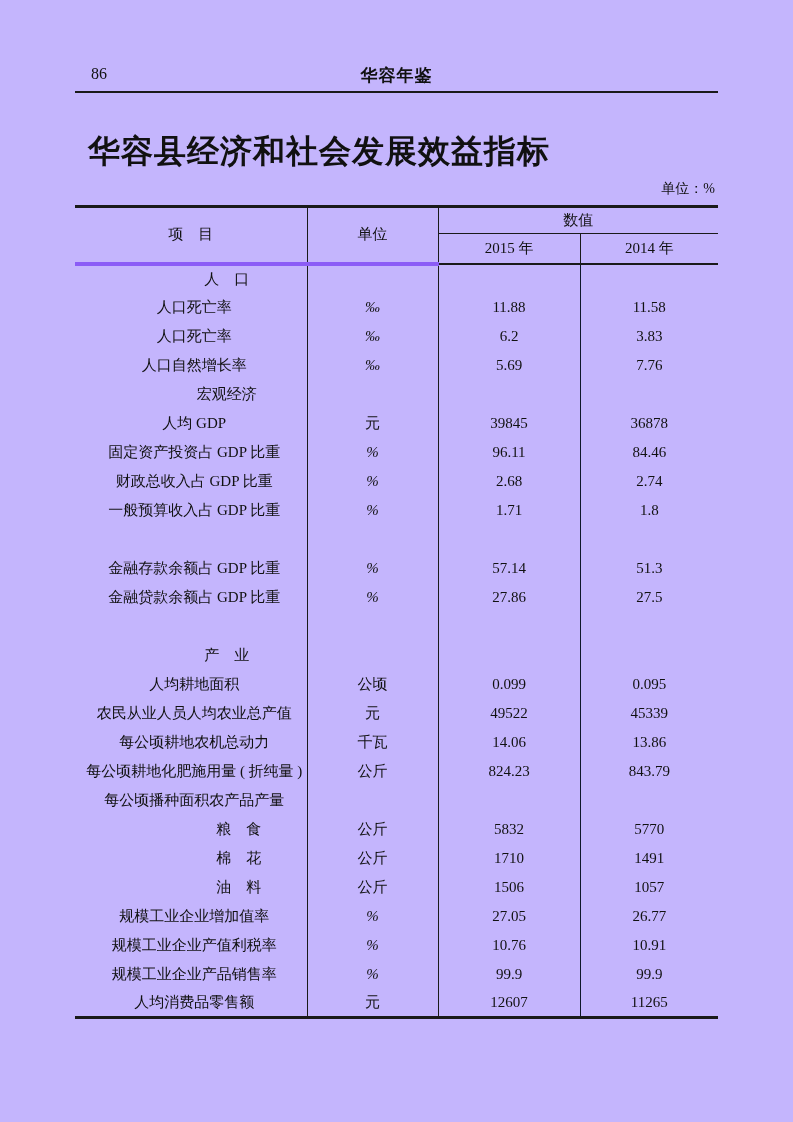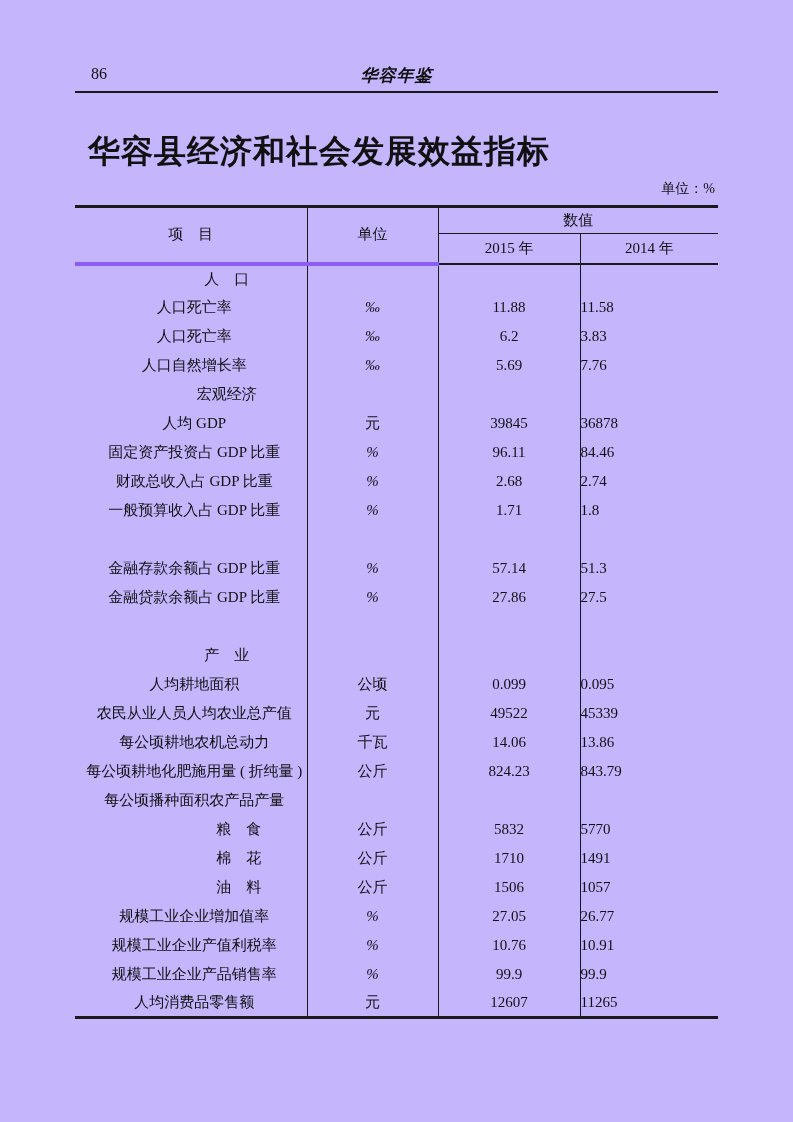--- a/index.html
+++ b/index.html
@@ -11,21 +11,21 @@
   }
 
   
   .page-header {
     position:absolute; left:75px; top:62px; width:643px; height:29px;
     border-bottom:2px solid #1a1a1a;
   }
   .page-number { position:absolute; left:16px; top:3px; font-size:16px; }
   .running-title {
     position:absolute; left:0; right:0; top:2px; text-align:center;
-    font-size:17px; font-weight:bold; letter-spacing:1px;font-style:italic;
+    font-size:17px; font-weight:bold; letter-spacing:1px;
   }
 
   
   .doc-title {
     position:absolute; left:0; top:130px; width:638px; text-align:center;
     font-size:32px; font-weight:bold; letter-spacing:1px;
     font-family:"Liberation Serif","DejaVu Serif",serif;
   }
 
   
@@ -44,21 +44,21 @@
   .th-item, .th-unit { border-right:1px solid #1a1a1a; border-bottom:4px solid #8b5cf6; text-align:center; }
   .th-group { border-bottom:1px solid #1a1a1a; text-align:center; }
   .th-year { text-align:center; border-bottom:2px solid #1a1a1a; }
   .th-year-2015 { border-right:1px solid #1a1a1a; }
 
   tbody tr { height:29px; }
   tbody td { padding:0; vertical-align:middle; }
   .c-item { text-align:center; padding-left:7px; border-right:1px solid #1a1a1a; }
   .c-unit { text-align:center; border-right:1px solid #1a1a1a; }
   .c-val-2015 { text-align:center; border-right:1px solid #0f172a; }
-  .c-val-2014 { }
+  .c-val-2014 { text-align:center; }
   .row-section .c-item { padding-left:72px; }
   .row-subitem .c-item { padding-left:96px; }
   .sym { font-style:italic; }
 </style>
 </head>
 <body>
 
 <div class="page">
 
   <div class="page-header">

